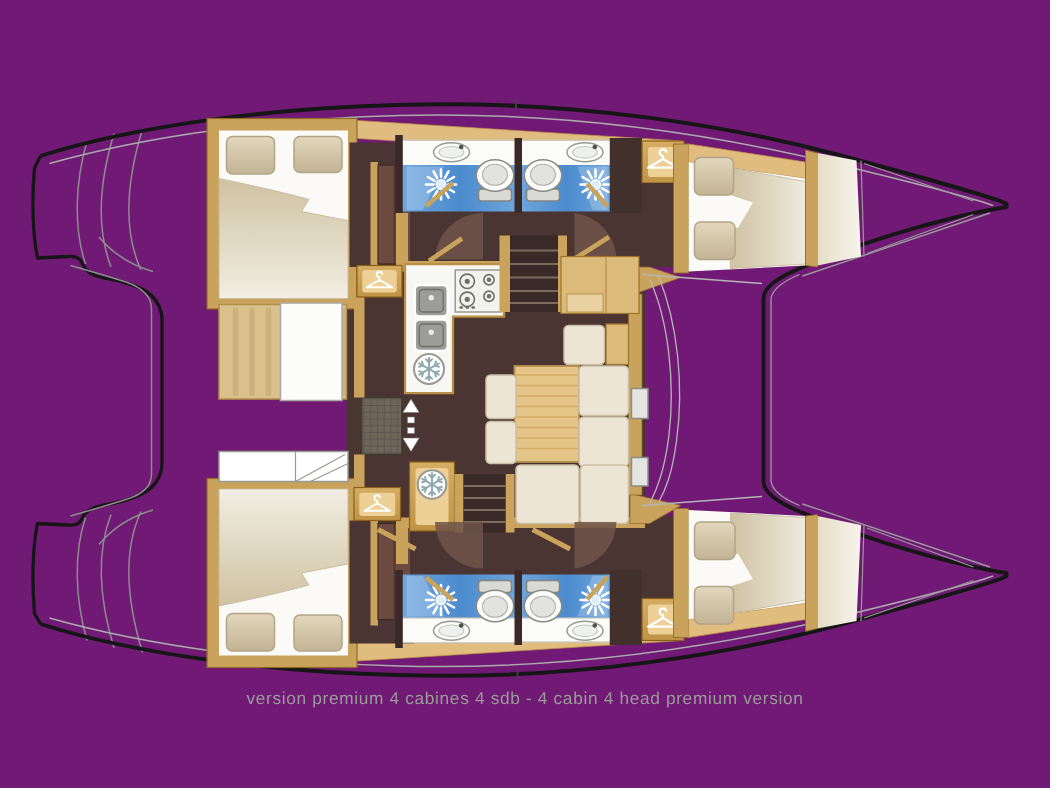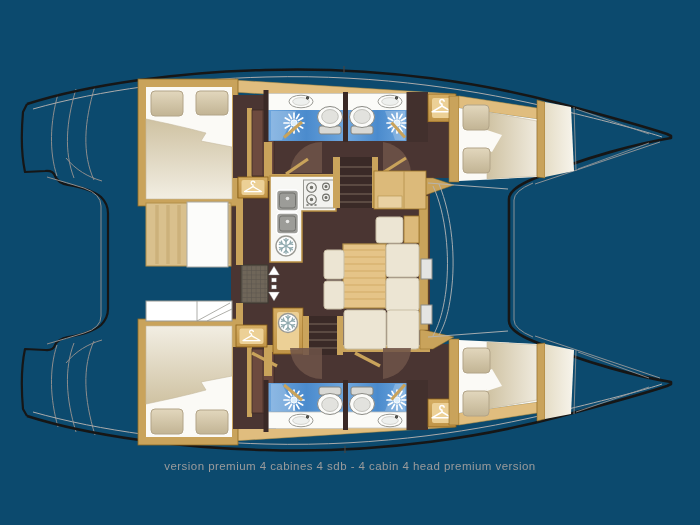--- a/index.html
+++ b/index.html
@@ -1,16 +1,16 @@
 <!DOCTYPE html>
 <html><head>
 <meta charset="utf-8">
 <style>
   html,body{margin:0;padding:0;background:#fff;}
-  .stage{position:relative;width:700px;height:525px;background:#0c4a6e;overflow:hidden;
+  .stage{position:relative;width:700px;height:525px;background:#701a75;overflow:hidden;
          font-family:"Liberation Sans",sans-serif;}
   .stage svg{position:absolute;left:0;top:0;}
   .caption{position:absolute;left:0;right:0;top:460px;text-align:center;
            font-size:11.5px;letter-spacing:.45px;color:#9b9b9b;}
 </style>
 </head>
 <body>
 
 <div class="stage">
 <svg width="700" height="525" viewBox="0 0 700 525">

